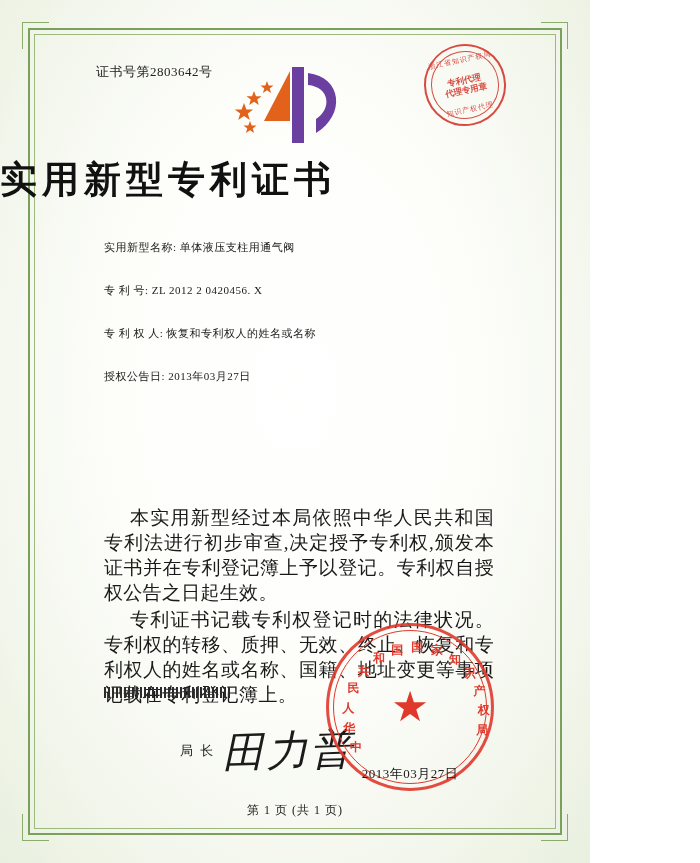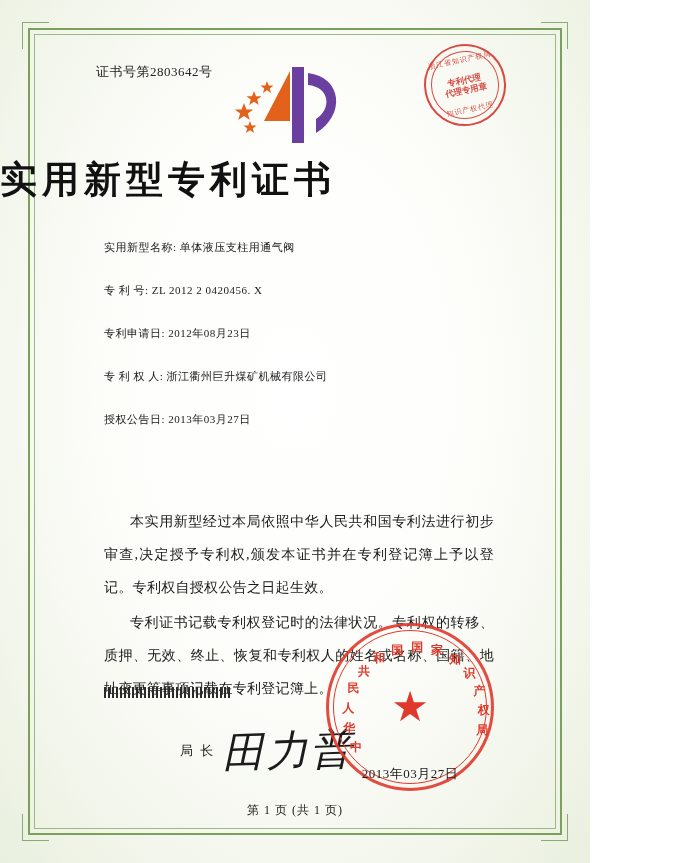--- a/index.html
+++ b/index.html
@@ -159,22 +159,22 @@
   .field-value {
     display: inline-block;
   }
 
   
   .body-text {
     position: absolute;
     left: 104px;
     right: 96px;
     top: 505px;
-    font-size: 14px;
-    line-height: 33px;
+    font-size: 19px;
+    line-height: 25px;
     text-align: justify;
     color: #1a1a1a;
     letter-spacing: 0.3px;
   }
   .body-text p {
     margin: 0 0 2px 0;
     text-indent: 26px;
   }
 
   
@@ -321,26 +321,22 @@
   <div class="fields">
     <div class="field-row">
       <span class="field-label">实用新型名称:</span>
       <span class="field-value">单体液压支柱用通气阀</span>
     </div>
     <div class="field-row">
       <span class="field-label">专 利 号:</span>
       <span class="field-value">ZL 2012 2 0420456. X</span>
     </div>
     <div class="field-row">
-      <span class="field-label">专利申请日:</span>
-      <span class="field-value">2012年08月23日</span>
-    </div>
-    <div class="field-row">
       <span class="field-label">专 利 权 人:</span>
-      <span class="field-value">浙江衢州巨升煤矿机械有限公司</span>
+      <span class="field-value">恢复和专利权人的姓名或名称</span>
     </div>
     <div class="field-row">
       <span class="field-label">授权公告日:</span>
       <span class="field-value">2013年03月27日</span>
     </div>
   </div>
 
   <div class="body-text">
     <p>本实用新型经过本局依照中华人民共和国专利法进行初步审查,决定授予专利权,颁发本证书并在专利登记簿上予以登记。专利权自授权公告之日起生效。</p>
     <p>专利证书记载专利权登记时的法律状况。专利权的转移、质押、无效、终止、恢复和专利权人的姓名或名称、国籍、地址变更等事项记载在专利登记簿上。</p>

